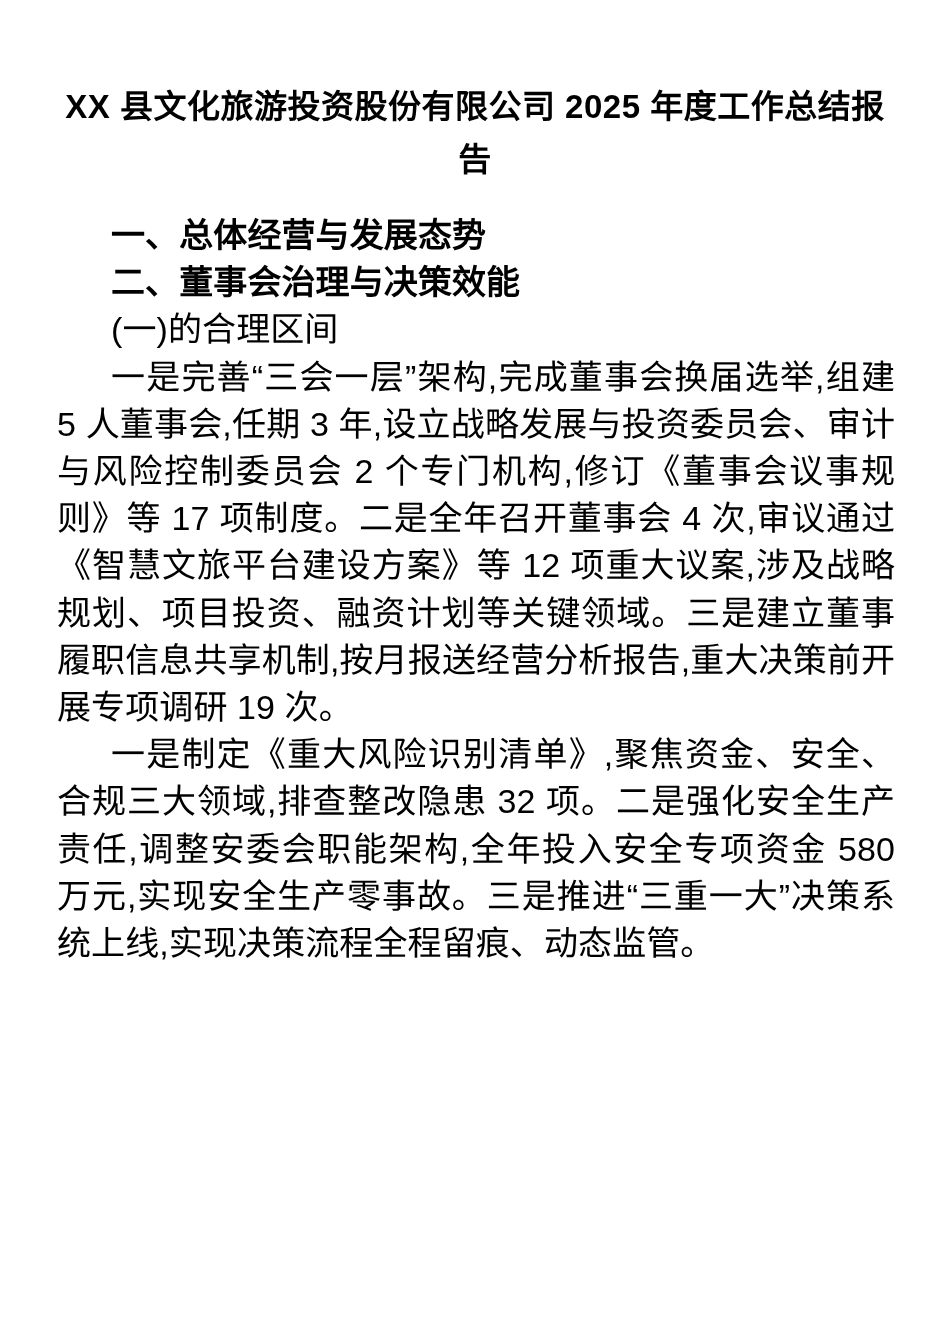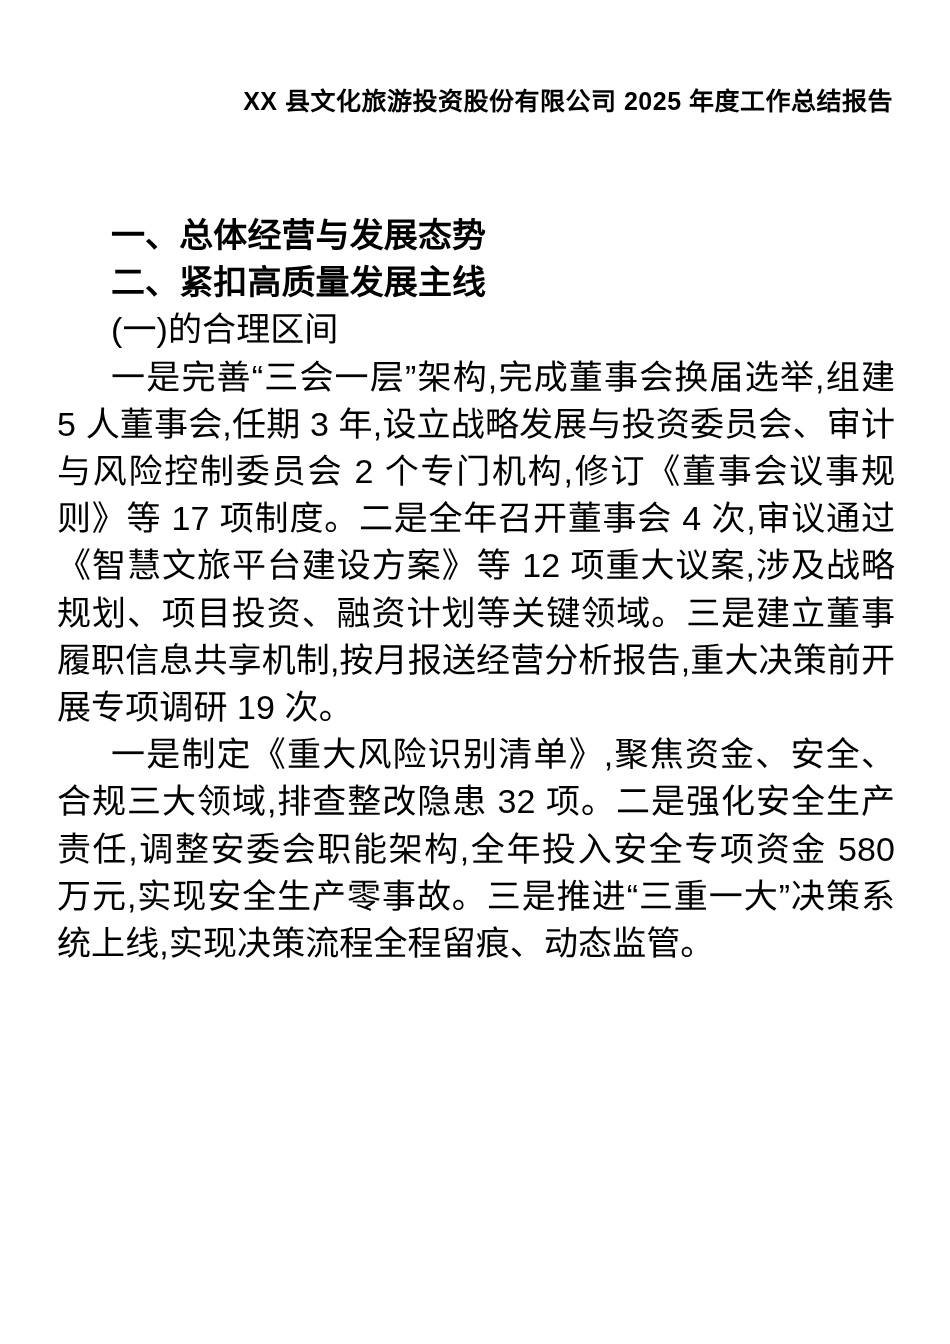--- a/index.html
+++ b/index.html
@@ -25,22 +25,22 @@
     height: 1344px;
     background: #ffffff;
     box-sizing: border-box;
     padding: 0;
   }
   .doc-title {
     position: absolute;
     left: 57px;
     top: 58px;
     width: 836px;
-    text-align: right;
-    font-size: 25px;
+    text-align: center;
+    font-size: 33px;
     font-weight: 700;
     line-height: 53px;
     letter-spacing: 0.5px;
     word-break: break-all;
   }
   .body-block {
     position: absolute;
     left: 57px;
     top: 212px;
     width: 838px;
@@ -67,19 +67,19 @@
 </style>
 </head>
 <body>
 
 <div class="page">
 
   <h1 class="doc-title">XX 县文化旅游投资股份有限公司 2025 年度工作总结报告</h1>
 
   <div class="body-block">
       <p class="heading">一、总体经营与发展态势</p>
-      <p class="heading">二、紧扣高质量发展主线</p>
+      <p class="heading">二、董事会治理与决策效能</p>
       <p class="subheading">(一)的合理区间</p>
       <p><span class="bold">一是</span><span>完善“三会一层”架构,完成董事会换届选举,组建 5 人董事会,任期 3 年,设立战略发展与投资委员会、审计与风险控制委员会 2 个专门机构,修订《董事会议事规则》等 17 项制度。</span><span class="bold">二是</span><span>全年召开董事会 4 次,审议通过《智慧文旅平台建设方案》等 12 项重大议案,涉及战略规划、项目投资、融资计划等关键领域。</span><span class="bold">三是</span><span>建立董事履职信息共享机制,按月报送经营分析报告,重大决策前开展专项调研 19 次。</span></p>
       <p><span class="bold">一是</span><span>制定《重大风险识别清单》,聚焦资金、安全、合规三大领域,排查整改隐患 32 项。</span><span class="bold">二是</span><span>强化安全生产责任,调整安委会职能架构,全年投入安全专项资金 580 万元,实现安全生产零事故。</span><span class="bold">三是</span><span>推进“三重一大”决策系统上线,实现决策流程全程留痕、动态监管。</span></p>
     </div>
 
 </div>
 
 </body></html>

